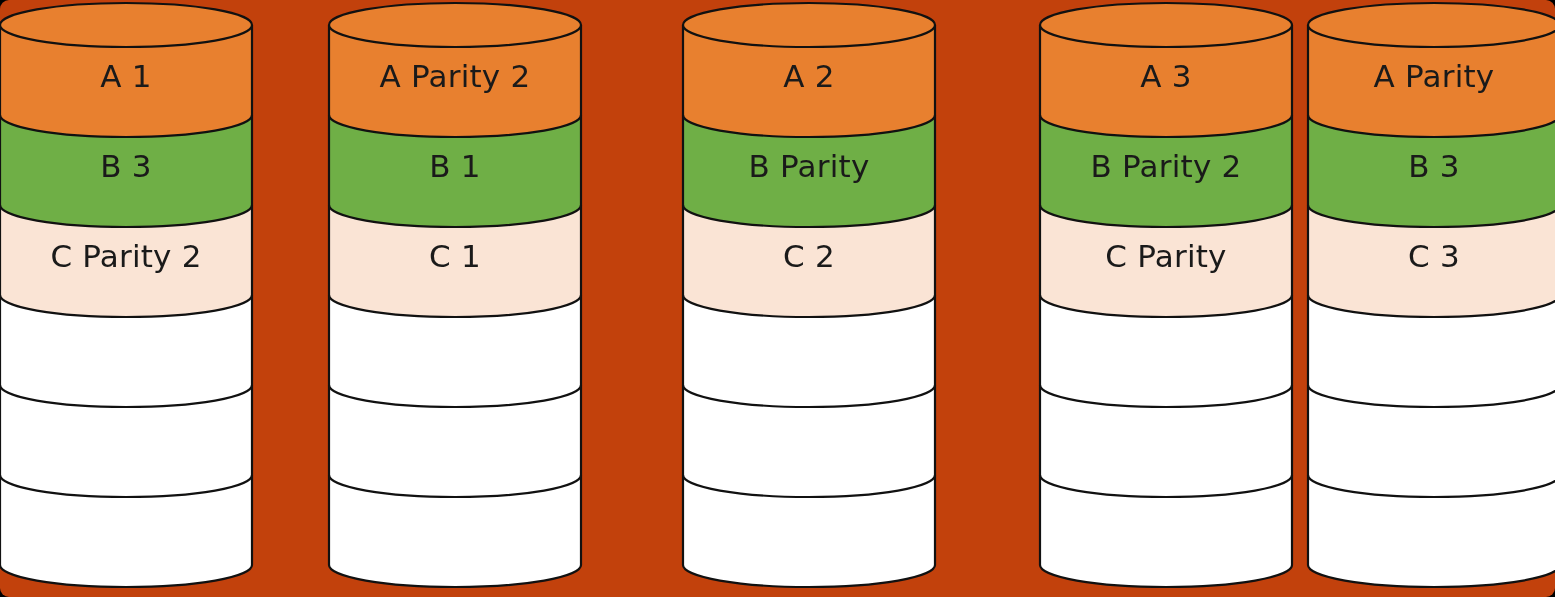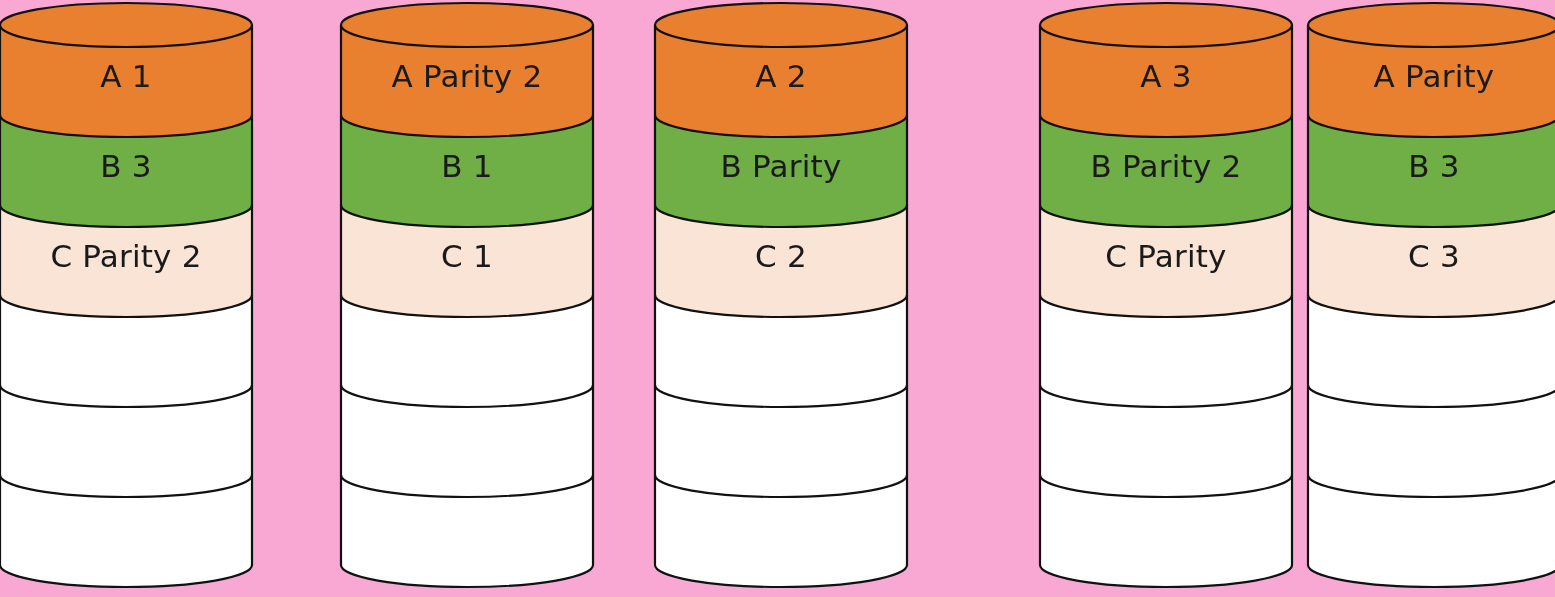--- a/index.html
+++ b/index.html
@@ -11,21 +11,22 @@
   body {
     width: 1555px;
     height: 597px;
     overflow: hidden;
     font-family: "DejaVu Sans", sans-serif;
   }
   #stage {
     position: relative;
     width: 1555px;
     height: 597px;
-    background: #f9a8d4;
+    background: #c2410c;
+    border-radius: 9px;
   }
   .disk {
     position: absolute;
     top: 0;
     height: 597px;
   }
   .disk svg {
     display: block;
     overflow: visible;
   }
@@ -55,41 +56,41 @@
         <path d="M 0 115 A 126 22 0 0 0 252 115" fill="none" stroke="#111111" stroke-width="2.2"></path>
         <path d="M 0 205 A 126 22 0 0 0 252 205" fill="none" stroke="#111111" stroke-width="2.2"></path>
         <path d="M 0 295 A 126 22 0 0 0 252 295" fill="none" stroke="#111111" stroke-width="2.2"></path>
         <path d="M 0 385 A 126 22 0 0 0 252 385" fill="none" stroke="#111111" stroke-width="2.2"></path>
         <path d="M 0 475 A 126 22 0 0 0 252 475" fill="none" stroke="#111111" stroke-width="2.2"></path>
         <text x="126" y="78" class="band-label">A 1</text>
         <text x="126" y="168" class="band-label">B 3</text>
         <text x="126" y="258" class="band-label">C Parity 2</text>
       </svg>
     </div>
-    <div class="disk" style="left: 338px; width: 252px;">
+    <div class="disk" style="left: 326px; width: 252px;">
       <svg width="258" height="597" viewBox="-3 0 258 597">
         <path d="M 0 475 L 0 565 A 126 22 0 0 0 252 565 L 252 475 A 126 22 0 0 1 0 475 Z" fill="#FFFFFF" stroke="none"></path>
         <path d="M 0 385 L 0 475 A 126 22 0 0 0 252 475 L 252 385 A 126 22 0 0 1 0 385 Z" fill="#FFFFFF" stroke="none"></path>
         <path d="M 0 295 L 0 385 A 126 22 0 0 0 252 385 L 252 295 A 126 22 0 0 1 0 295 Z" fill="#FFFFFF" stroke="none"></path>
         <path d="M 0 205 L 0 295 A 126 22 0 0 0 252 295 L 252 205 A 126 22 0 0 1 0 205 Z" fill="#FAE4D5" stroke="none"></path>
         <path d="M 0 115 L 0 205 A 126 22 0 0 0 252 205 L 252 115 A 126 22 0 0 1 0 115 Z" fill="#6FAF46" stroke="none"></path>
         <path d="M 0 25 L 0 115 A 126 22 0 0 0 252 115 L 252 25 A 126 22 0 0 1 0 25 Z" fill="#E8802F" stroke="none"></path>
         <path d="M 0 25 L 0 565 A 126 22 0 0 0 252 565 L 252 25" fill="none" stroke="#111111" stroke-width="2.2"></path>
         <ellipse cx="126" cy="25" rx="126" ry="22" fill="#E8802F" stroke="#111111" stroke-width="2.2"></ellipse>
         <path d="M 0 115 A 126 22 0 0 0 252 115" fill="none" stroke="#111111" stroke-width="2.2"></path>
         <path d="M 0 205 A 126 22 0 0 0 252 205" fill="none" stroke="#111111" stroke-width="2.2"></path>
         <path d="M 0 295 A 126 22 0 0 0 252 295" fill="none" stroke="#111111" stroke-width="2.2"></path>
         <path d="M 0 385 A 126 22 0 0 0 252 385" fill="none" stroke="#111111" stroke-width="2.2"></path>
         <path d="M 0 475 A 126 22 0 0 0 252 475" fill="none" stroke="#111111" stroke-width="2.2"></path>
         <text x="126" y="78" class="band-label">A Parity 2</text>
         <text x="126" y="168" class="band-label">B 1</text>
         <text x="126" y="258" class="band-label">C 1</text>
       </svg>
     </div>
-    <div class="disk" style="left: 652px; width: 252px;">
+    <div class="disk" style="left: 680px; width: 252px;">
       <svg width="258" height="597" viewBox="-3 0 258 597">
         <path d="M 0 475 L 0 565 A 126 22 0 0 0 252 565 L 252 475 A 126 22 0 0 1 0 475 Z" fill="#FFFFFF" stroke="none"></path>
         <path d="M 0 385 L 0 475 A 126 22 0 0 0 252 475 L 252 385 A 126 22 0 0 1 0 385 Z" fill="#FFFFFF" stroke="none"></path>
         <path d="M 0 295 L 0 385 A 126 22 0 0 0 252 385 L 252 295 A 126 22 0 0 1 0 295 Z" fill="#FFFFFF" stroke="none"></path>
         <path d="M 0 205 L 0 295 A 126 22 0 0 0 252 295 L 252 205 A 126 22 0 0 1 0 205 Z" fill="#FAE4D5" stroke="none"></path>
         <path d="M 0 115 L 0 205 A 126 22 0 0 0 252 205 L 252 115 A 126 22 0 0 1 0 115 Z" fill="#6FAF46" stroke="none"></path>
         <path d="M 0 25 L 0 115 A 126 22 0 0 0 252 115 L 252 25 A 126 22 0 0 1 0 25 Z" fill="#E8802F" stroke="none"></path>
         <path d="M 0 25 L 0 565 A 126 22 0 0 0 252 565 L 252 25" fill="none" stroke="#111111" stroke-width="2.2"></path>
         <ellipse cx="126" cy="25" rx="126" ry="22" fill="#E8802F" stroke="#111111" stroke-width="2.2"></ellipse>
         <path d="M 0 115 A 126 22 0 0 0 252 115" fill="none" stroke="#111111" stroke-width="2.2"></path>

